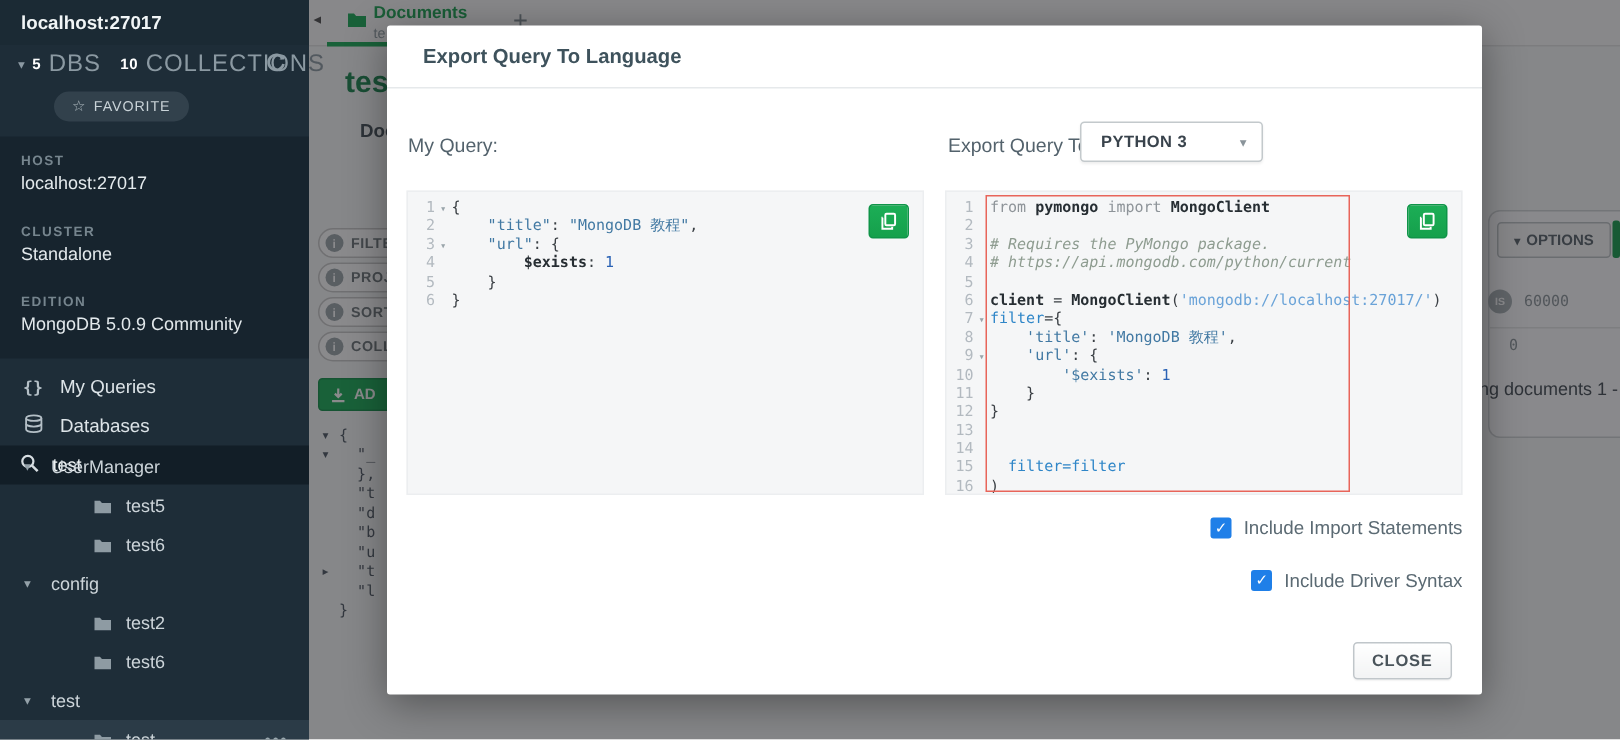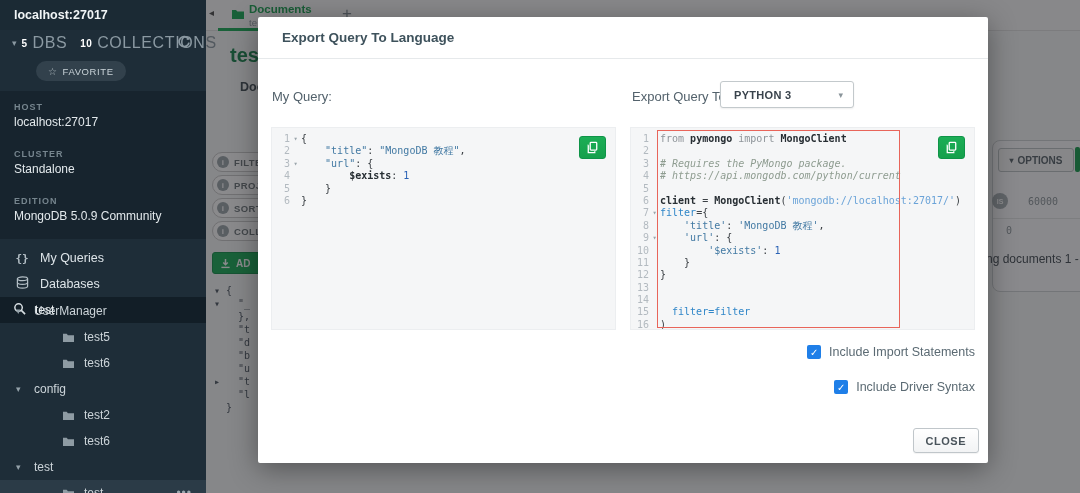--- a/index.html
+++ b/index.html
@@ -62,38 +62,38 @@
              display:flex; align-items:center; gap:5px; padding-left:7px; cursor:pointer;
              font-family:"Liberation Sans",sans-serif; }
   .json-frag { position:absolute; left:8px; top:284px; font-family:"DejaVu Sans Mono",monospace;
                font-size:10px; color:#4a5560; line-height:13px; white-space:pre; }
   .opt-panel { position:absolute; left:786px; top:140px; width:140px; height:152px; background:#fdfdfe;
                border:1px solid #cfd3d5; border-radius:8px; }
   .options-btn { position:absolute; left:792px; top:148px; width:76px; height:24px; background:#f8f8f8;
                  border:1px solid #bdc2c5; border-radius:3px; font-size:10px; font-weight:bold; color:#545f66;
                  display:flex; align-items:center; justify-content:center; gap:4px; cursor:pointer; }
   .opt-divider { position:absolute; left:787px; top:218px; width:140px; border-top:1px solid #e3e5e7; }
-  .maxtime { position:absolute; left:786px; top:193px; display:flex; align-items:center; gap:20px; }
+  .maxtime { position:absolute; left:786px; top:193px; display:flex; align-items:center; gap:8px; }
   .badge-circle { width:16px; height:16px; border-radius:50%; background:#a7b0b5; color:#fff; font-size:7px;
                   font-weight:bold; display:flex; align-items:center; justify-content:center; }
   .mono-val { font-family:"DejaVu Sans Mono",monospace; font-size:10px; color:#8b949a; }
   .skip-val { position:absolute; left:800px; top:225px; }
   .paging { position:absolute; left:780px; top:252px; font-size:12px; color:#3f4850; }
   .find-sliver { position:absolute; left:869px; top:147px; width:5px; height:25px; background:#129b4a;
                  border-radius:2px; }
 
   
   .overlay { position:absolute; left:206px; top:0; right:0; bottom:0; background:rgba(30,31,34,.52); z-index:50; }
   .modal { position:absolute; left:258px; top:17px; width:730px; height:446px; background:#fff;
            border-radius:2px; box-shadow:0 6px 28px rgba(0,0,0,.38); z-index:100; }
   .m-head { position:absolute; left:0; top:0; right:0; height:42px; border-bottom:1px solid #e6e9eb; }
   .m-title { position:absolute; left:24px; top:13px; font-size:13.5px; font-weight:bold; color:#3e525c; }
   .q-label { position:absolute; left:14px; top:72px; font-size:13px; color:#53626c; }
   .exp-label { position:absolute; left:374px; top:72px; font-size:13px; color:#53626c; }
-  .dropdown { position:absolute; left:462px; top:64px; width:134px; height:27px; background:#fff;
+  .dropdown { position:absolute; left:462px; top:64px; width:122px; height:27px; background:#fff;
               border:1px solid #c3c9cc; border-radius:3px; box-shadow:0 1px 2px rgba(0,0,0,.07);
               display:flex; align-items:center; cursor:pointer; }
   .dd-value { padding-left:13px; font-size:11px; font-weight:bold; color:#39434c; letter-spacing:.3px; }
   .dd-chev { margin-left:auto; margin-right:10px; color:#8a949a; font-size:9px; }
   .codeblock { position:absolute; top:110px; width:345px; height:203px; background:#f5f6f7;
                border:1px solid #eceef0; overflow:hidden; }
   .codeblock.lft { left:13px; }
   .codeblock.rgt { left:372px; }
   .code { padding-top:5px; font-family:"DejaVu Sans Mono",monospace; font-size:10px; line-height:12.4px; }
   .cl { display:flex; height:12.4px; }
@@ -111,21 +111,21 @@
   .copy-btn { position:absolute; right:9px; top:8px; width:27px; height:23px; border:1px solid #0f9448;
               border-radius:3px; background:linear-gradient(#1cae56,#15a04c); cursor:pointer;
               display:flex; align-items:center; justify-content:center; }
   .redbox { position:absolute; left:26px; top:2px; width:243px; height:198px;
             border:1.5px solid #e8655a; pointer-events:none; }
   .cb-row { position:absolute; right:13px; display:flex; align-items:center; gap:8px; }
   .cb-row.r1 { top:328px; } .cb-row.r2 { top:363px; }
   .cb-box { width:14px; height:14px; border-radius:2px; background:#1f7fe8; color:#fff; font-size:10px;
             display:flex; align-items:center; justify-content:center; cursor:pointer; }
   .cb-label { font-size:12.5px; color:#5b6a73; }
-  .close-btn { position:absolute; right:9px; top:411px; height:25px; padding:0 12px;
+  .close-btn { position:absolute; right:20px; top:411px; height:25px; padding:0 12px;
                background:linear-gradient(#fff,#f2f3f4); border:1px solid #c0c6ca; border-radius:3px;
                font-size:11px; font-weight:bold; color:#4a545b; letter-spacing:.5px; cursor:pointer;
                font-family:"Liberation Sans",sans-serif; box-shadow:0 1px 1px rgba(0,0,0,.05); }
 </style>
 </head>
 <body>
 
 <div class="screen">
 
   <aside class="sidebar">

